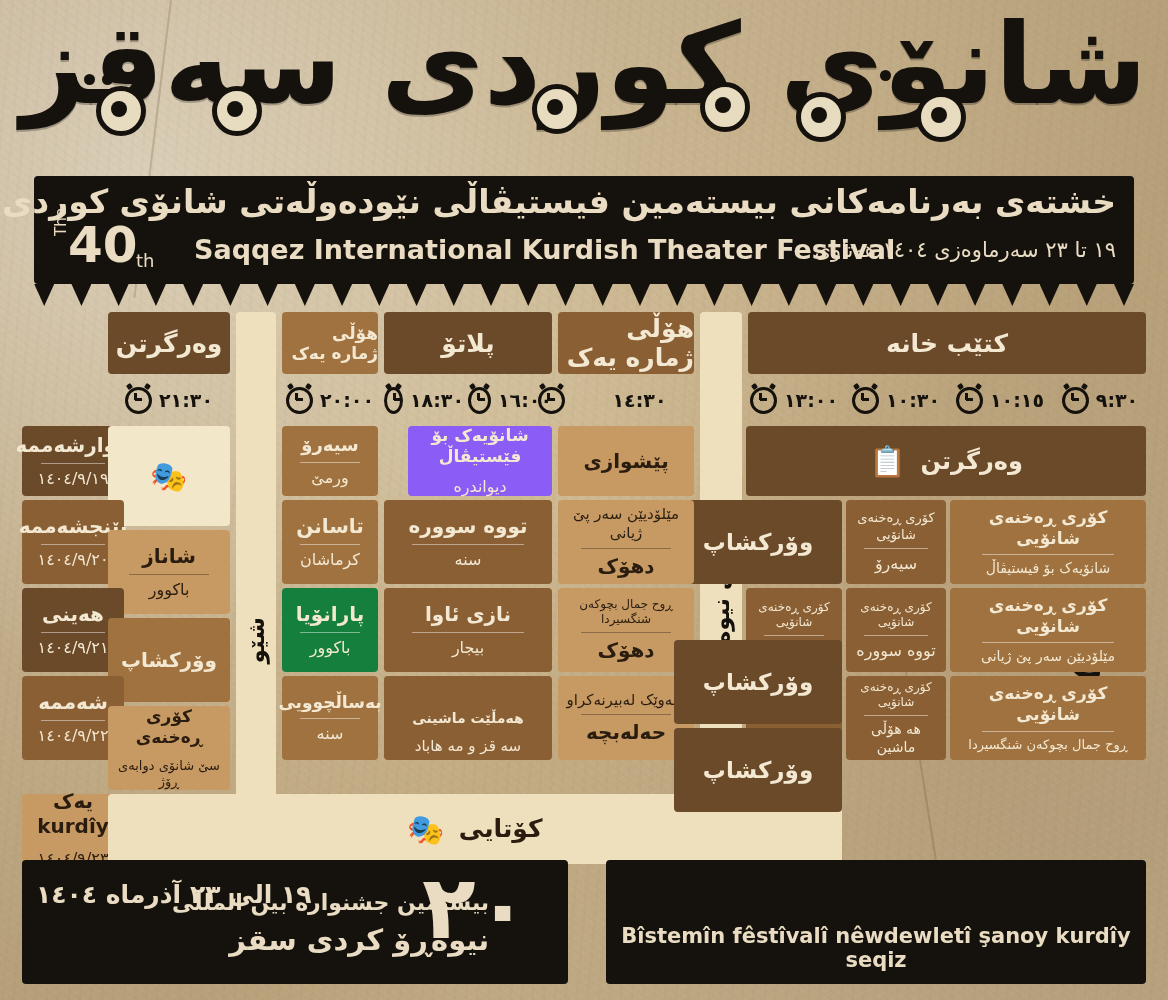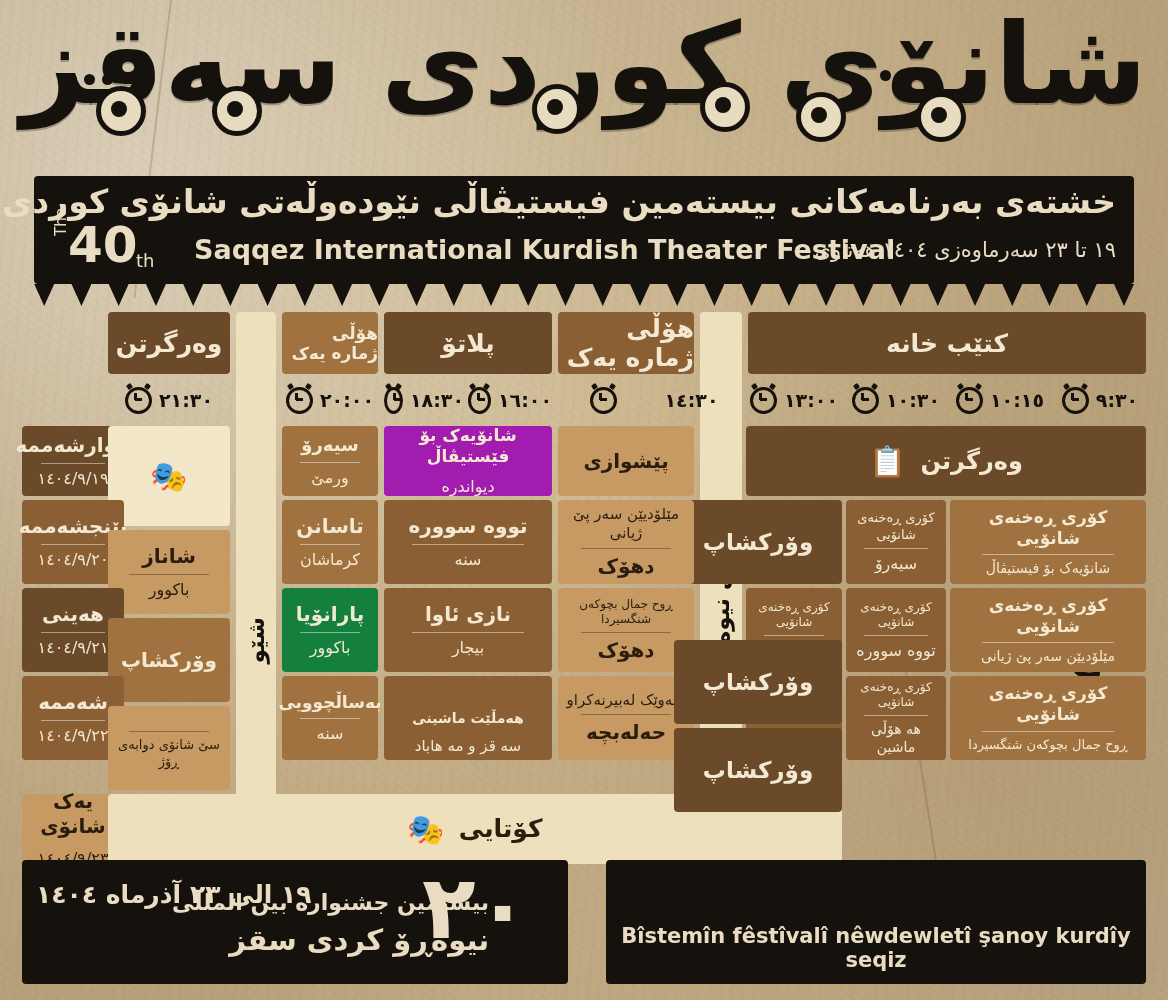--- a/index.html
+++ b/index.html
@@ -219,21 +219,21 @@
           <i class="r"></i>
         </span>
     </div>
     <div class="time" style="position:absolute;right:304px;top:66px;width:96px;color:#15110c;">
       <span>١٣:٠٠</span>
         <span class="clock">
           <i class="l"></i>
           <i class="r"></i>
         </span>
     </div>
-    <div class="time" style="position:absolute;right:424px;top:66px;width:136px;color:#15110c;gap:48px;">
+    <div class="time" style="position:absolute;right:476px;top:66px;width:136px;color:#15110c;gap:48px;">
       <span>١٤:٣٠</span>
         <span class="clock">
           <i class="l"></i>
           <i class="r"></i>
         </span>
     </div>
     <div class="time" style="position:absolute;right:594px;top:66px;width:84px;color:#15110c;">
       <span>١٦:٠٠</span>
         <span class="clock">
           <i class="l"></i>
@@ -274,21 +274,21 @@
       <div class="sep"></div>
       <div class="s">١٤٠٤/٩/١٩</div>
     </div>
     <div class="cell ev" style="position:absolute;right:0;top:114px;width:400px;height:70px;background:#6b4a2a;color:#f3e8d2;flex-direction:row;gap:14px;">
       <span class="t" style="font-size:24px;">وەرگرتن</span>
       <span style="font-size:30px;">📋</span>
     </div>
     <div class="cell ev" style="position:absolute;right:452px;top:114px;width:136px;height:70px;background:#c89a63;color:#2a1d0f;">
       <span class="t">پێشوازی</span>
     </div>
-    <div class="cell ev" style="position:absolute;right:594px;top:114px;width:168px;height:70px;background:#a21caf;color:#f3e8d2;">
+    <div class="cell ev" style="position:absolute;right:594px;top:114px;width:144px;height:70px;background:#8b5cf6;color:#f3e8d2;">
       <span class="t" style="font-size:17px;">شانۆیەک بۆ فێستیڤاڵ</span>
       <div class="sep"></div>
       <span class="s">دیواندره</span>
     </div>
     <div class="cell ev" style="position:absolute;right:768px;top:114px;width:96px;height:70px;background:#a0723f;color:#f3e8d2;">
       <span class="t" style="font-size:18px;">سیەرۆ</span>
       <div class="sep"></div>
       <span class="s">ورمێ</span>
     </div>
     <div class="cell ev" style="position:absolute;right:916px;top:114px;width:122px;height:100px;background:#f3e7c9;color:#2a1d0f;">
@@ -406,28 +406,29 @@
       <span class="t" style="font-size:14px;margin-top:30px;">هەمڵێت ماشینی</span>
       <div class="sep"></div>
       <span class="s" style="font-size:15px;">سه قز و مه هاباد</span>
     </div>
     <div class="cell ev" style="position:absolute;right:768px;top:364px;width:96px;height:84px;background:#a0723f;color:#f3e8d2;">
       <span class="t" style="font-size:17px;">بەساڵچوویی</span>
       <div class="sep"></div>
       <span class="s">سنه</span>
     </div>
     <div class="cell ev" style="position:absolute;right:916px;top:394px;width:122px;height:84px;background:#c89a63;color:#2a1d0f;">
+      <span class="t" style="font-size:17px;">کۆری ڕەخنەی</span>
       <div class="sep dark"></div>
       <span class="s" style="font-size:13px;">سێ شانۆی دوابەی ڕۆژ</span>
     </div>
 
     <div class="cell ev" style="position:absolute;right:304px;top:276px;width:0;height:0;"></div>
 
     <div class="cell ev" style="position:absolute;left:0;top:482px;width:102px;height:70px;background:#c89a63;color:#2a1d0f;">
-      <div class="t">یەک شانۆی</div>
+      <div class="t">یەک kurdîy</div>
       <div class="sep dark"></div>
       <div class="s">١٤٠٤/٩/٢٣</div>
     </div>
     <div class="cell ev" style="position:absolute;right:304px;top:482px;width:734px;height:70px;background:#efe0bd;color:#2a1d0f;flex-direction:row;gap:14px;">
       <span class="t" style="font-size:25px;">کۆتایی</span>
       <span class="mask">🎭</span>
     </div>
 
   </div>
 

